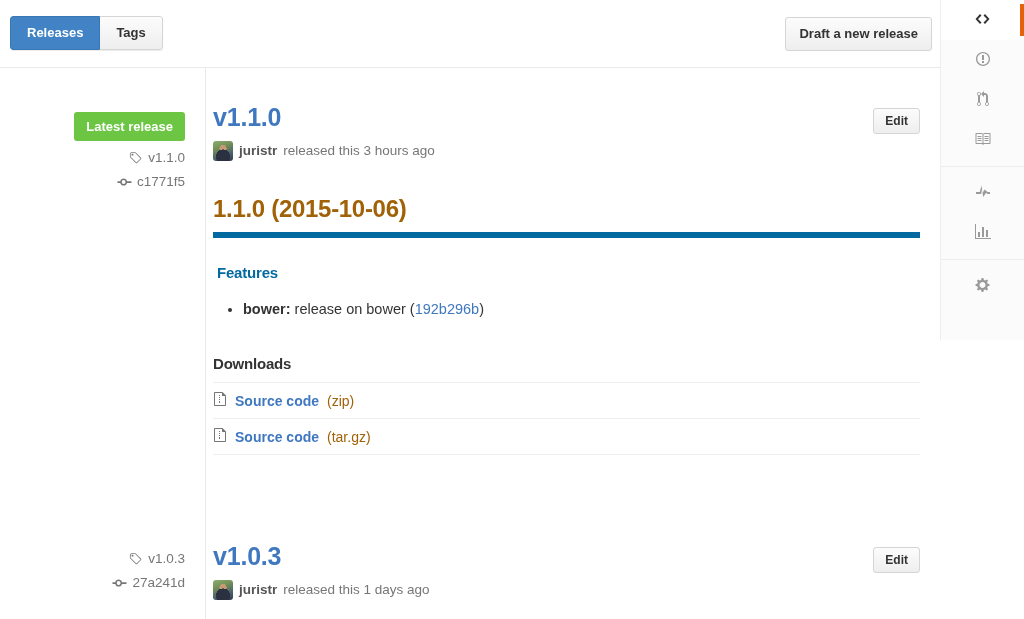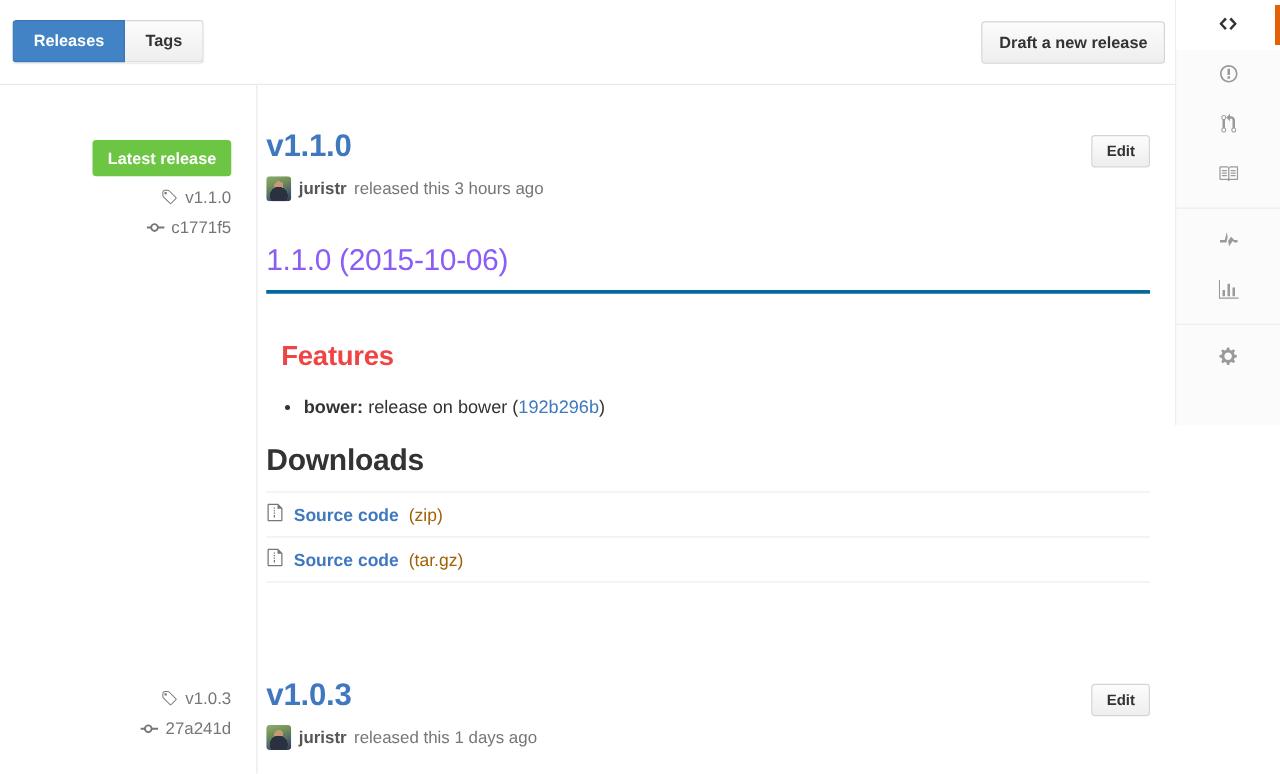--- a/index.html
+++ b/index.html
@@ -151,45 +151,45 @@
     flex: none;
     background:
       radial-gradient(circle at 50% 78%, #2c3142 0 38%, rgba(44,49,66,0) 39%),
       radial-gradient(circle at 50% 38%, #c79a74 0 22%, rgba(199,154,116,0) 23%),
       linear-gradient(160deg, #8fae6e 0%, #6f8f57 35%, #4a5f6e 70%, #2f3a46 100%);
   }
   .byline b { color: #555; font-weight: bold; }
 
   .body-h1 {
     font-size: 24px;
-    font-weight: normal;
-    color: #8b5cf6;
+    font-weight: bold;
+    color: #a16207;
     margin: 0;
     padding-bottom: 9px;
-    border-bottom: 3px solid #0369a1;
+    border-bottom: 6px solid #0369a1;
     letter-spacing: -0.3px;
   }
   .body-h2 {
-    font-size: 22px;
-    font-weight: bold;
-    color: #ef4444;
-    margin: 12px;
+    font-size: 15px;
+    font-weight: bold;
+    color: #0369a1;
+    margin: 4px;
     letter-spacing: -0.2px;
   }
   .feat-list {
     margin: 0;
     padding-left: 30px;
     list-style: disc;
   }
   .feat-list li { font-size: 14.5px; color: #333; line-height: 1.5; }
   .feat-list li b { font-weight: bold; }
   .feat-list li a { color: #4078c0; text-decoration: none; cursor: pointer; }
 
   .dl-h2 {
-    font-size: 24px;
+    font-size: 15px;
     font-weight: bold;
     color: #333;
     margin: 0;
     padding-bottom: 10px;
     border-bottom: 1px solid #eee;
     letter-spacing: -0.2px;
   }
   .dl-row {
     display: flex;
     align-items: center;

